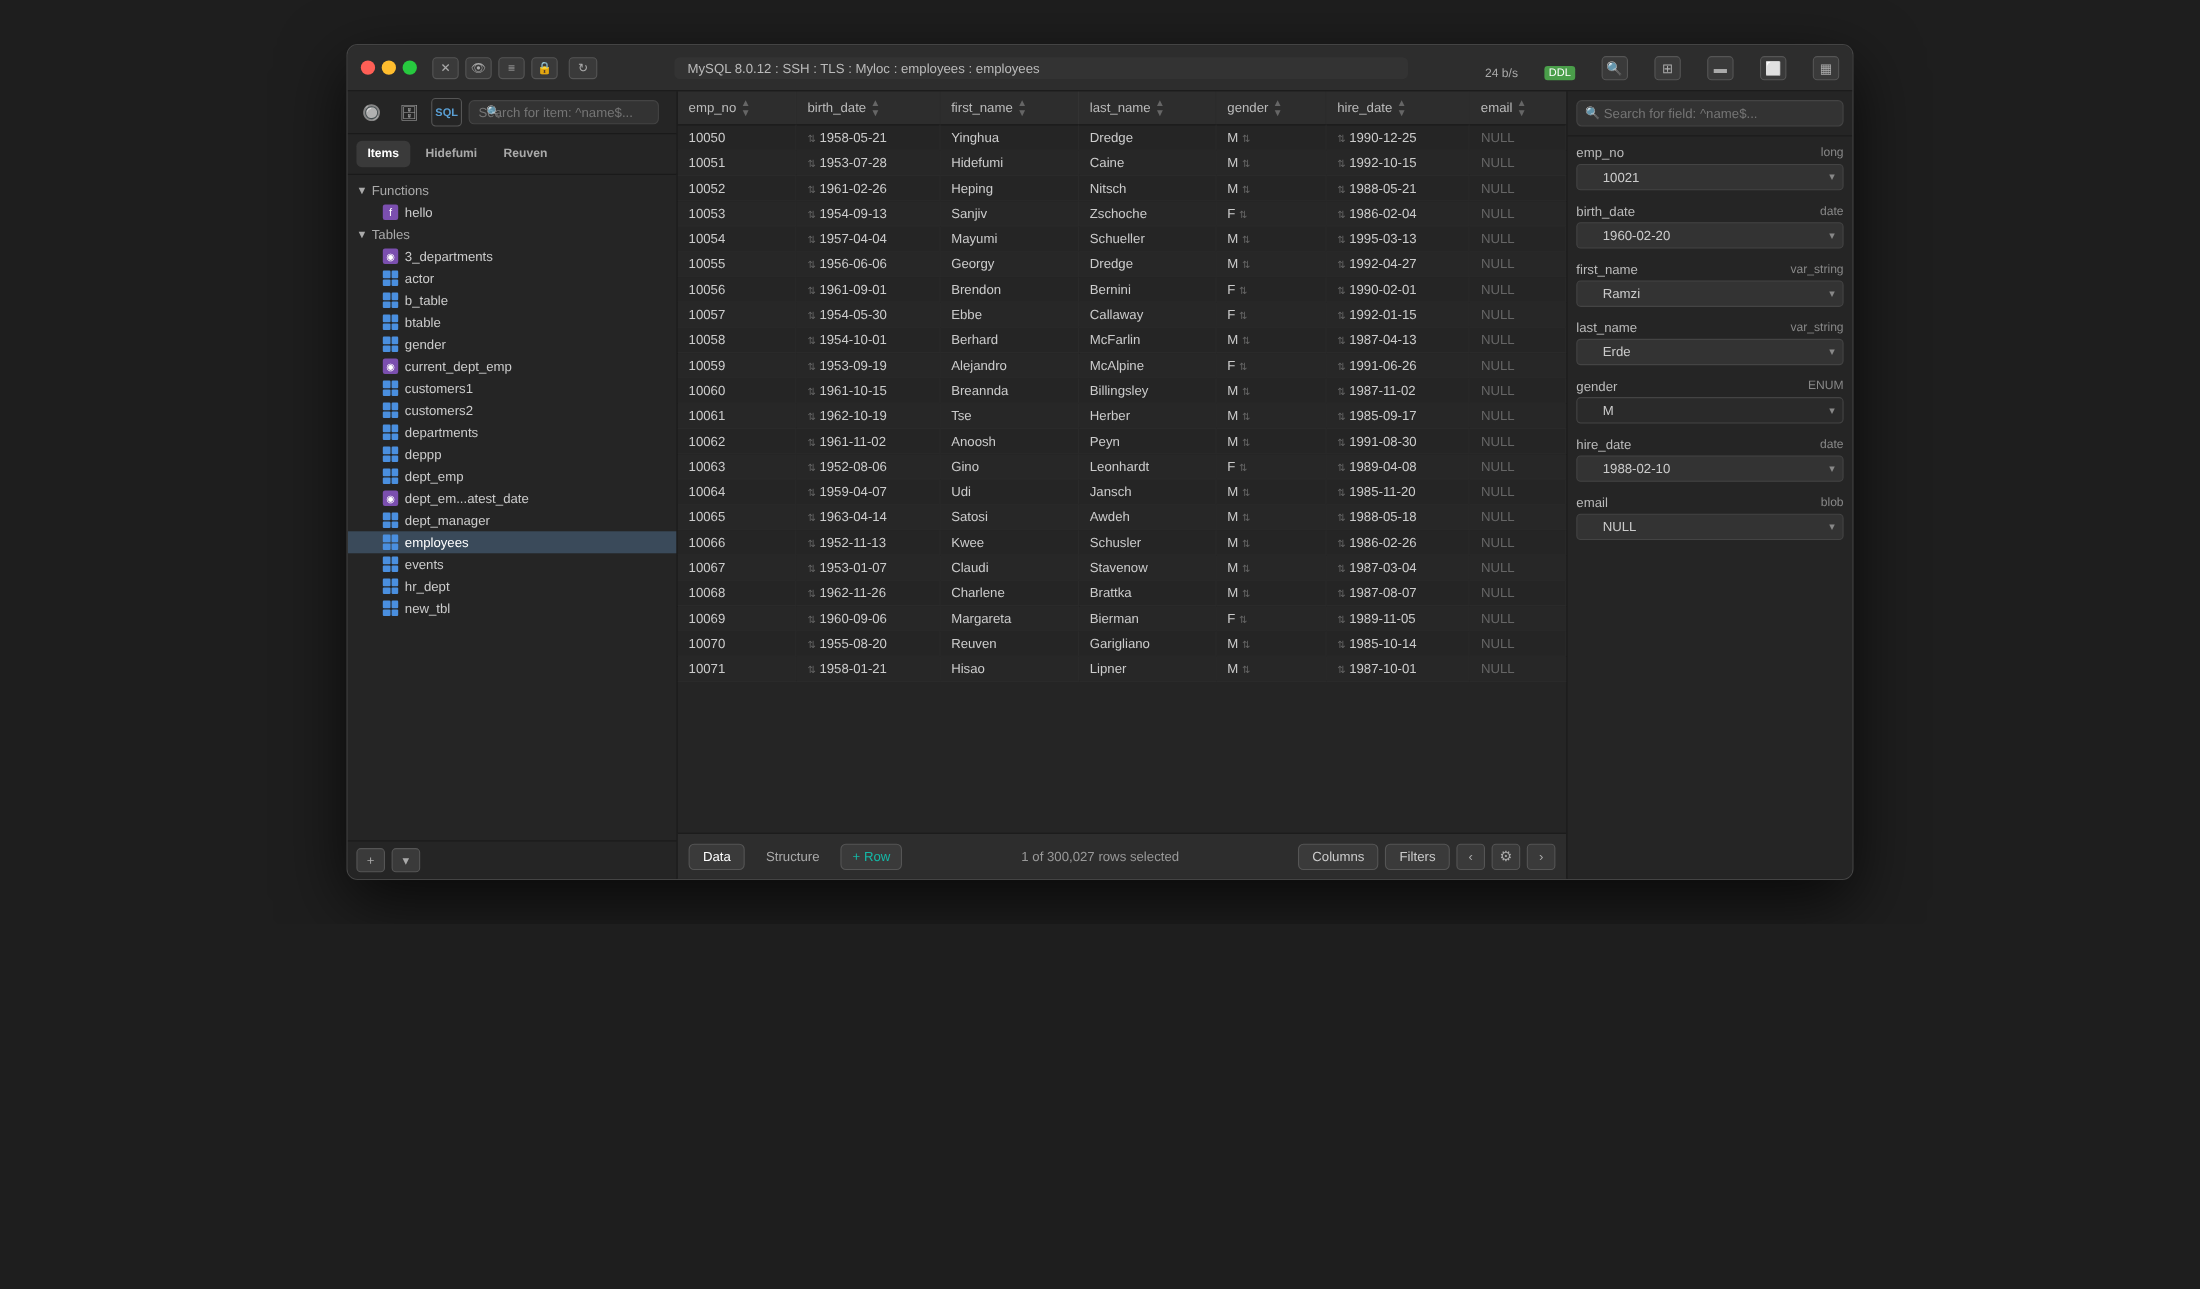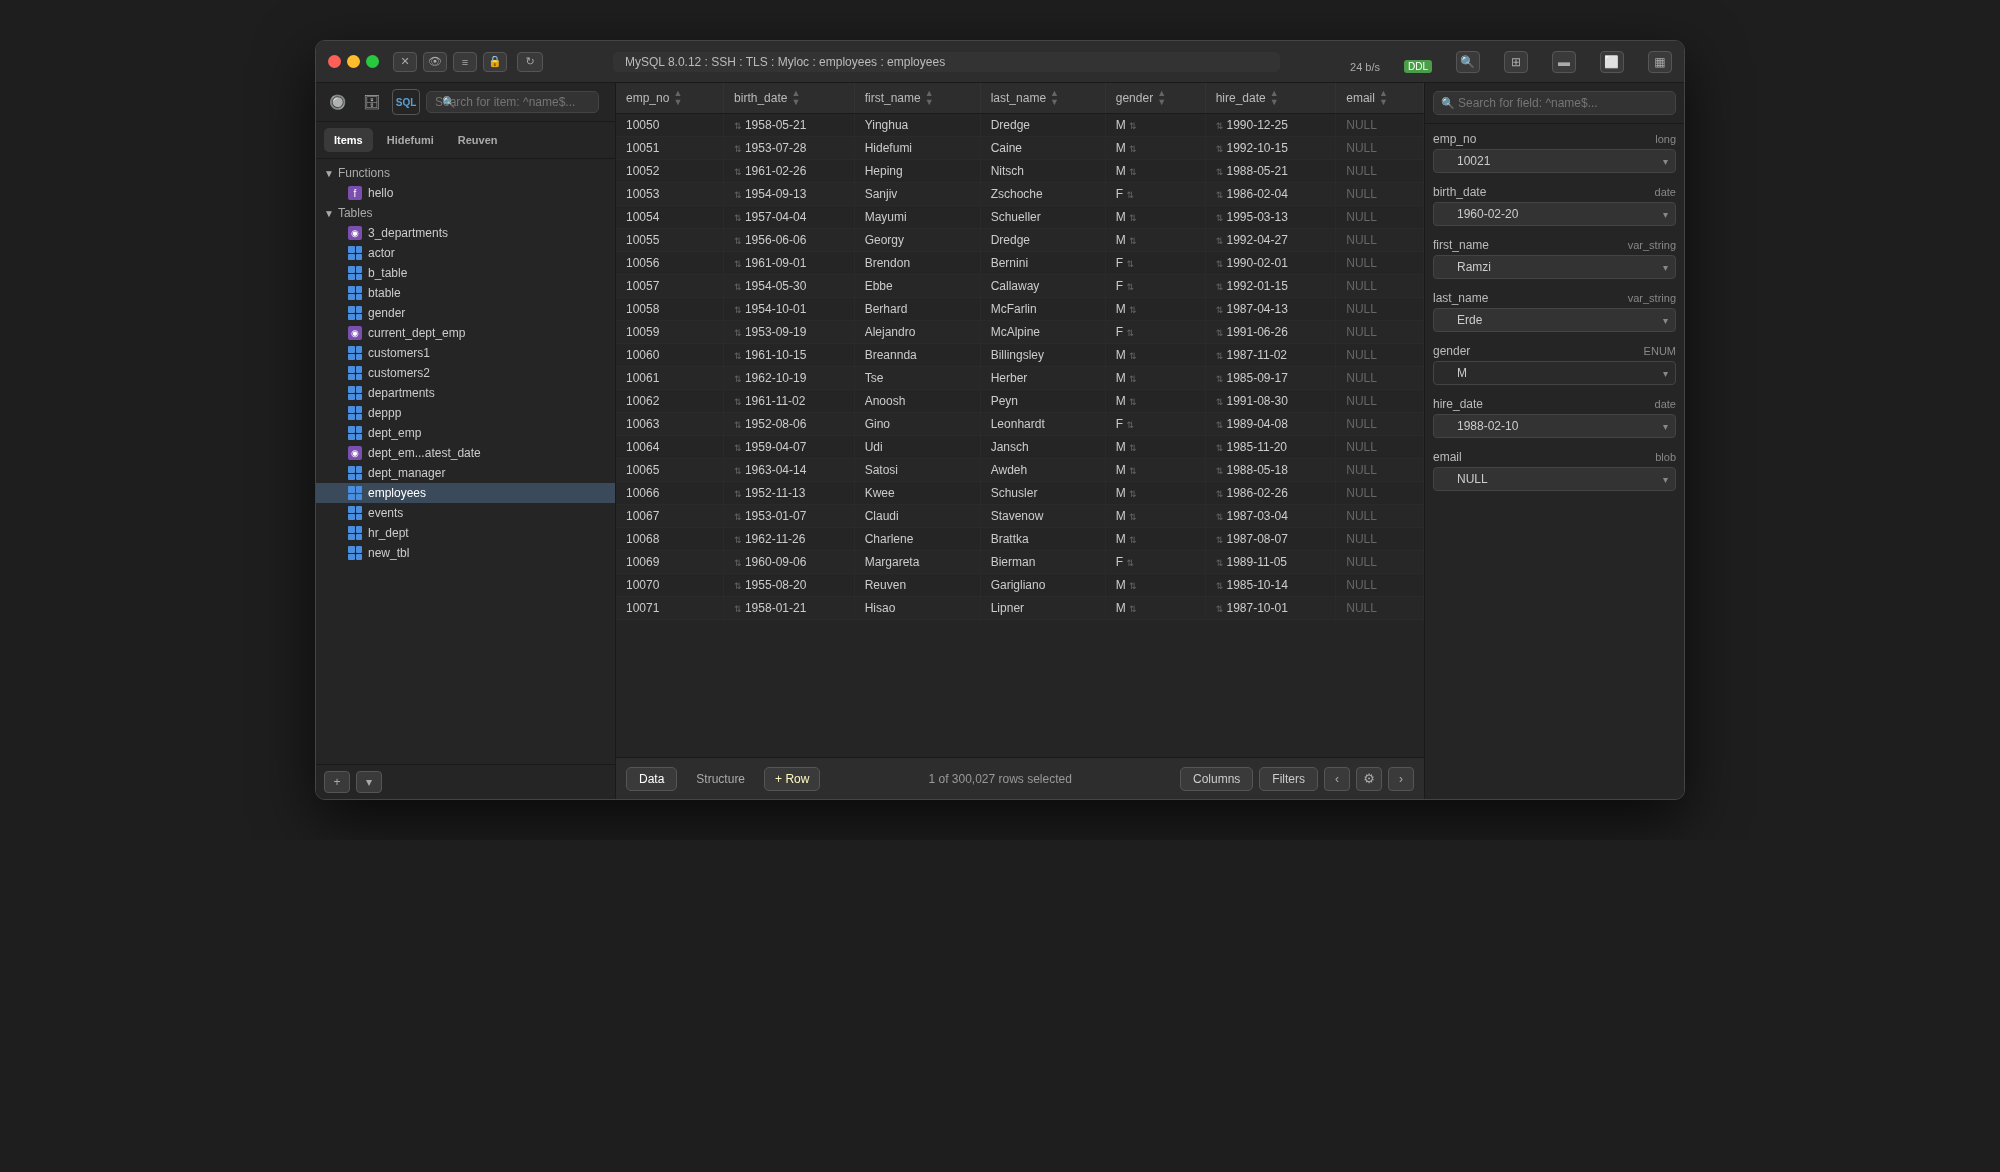--- a/index.html
+++ b/index.html
@@ -324,21 +324,21 @@
       border-color: #555;
     }
     .add-row-btn {
       display: flex;
       align-items: center;
       gap: 4px;
       padding: 4px 10px;
       background: #3a3a3a;
       border: 1px solid #555;
       border-radius: 5px;
-      color: #fef9c3;
+      color: #14b8a6;
       font-size: 12px;
       cursor: pointer;
     }
     .row-count {
       flex: 1;
       text-align: center;
       color: #999;
       font-size: 12px;
     }
     .bottom-action-btn {

